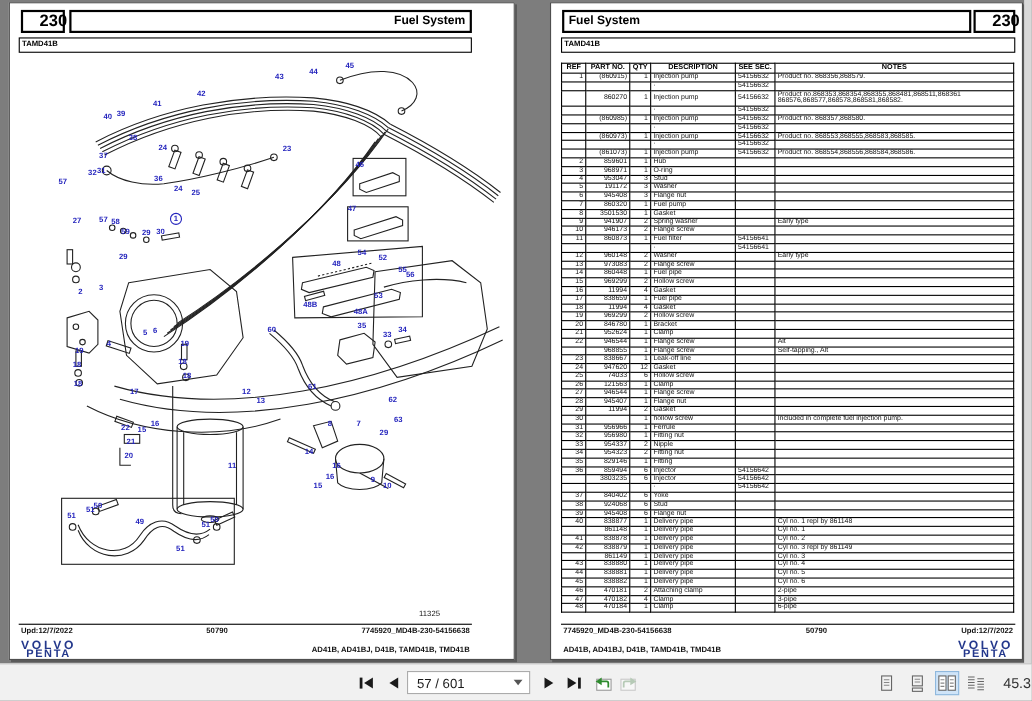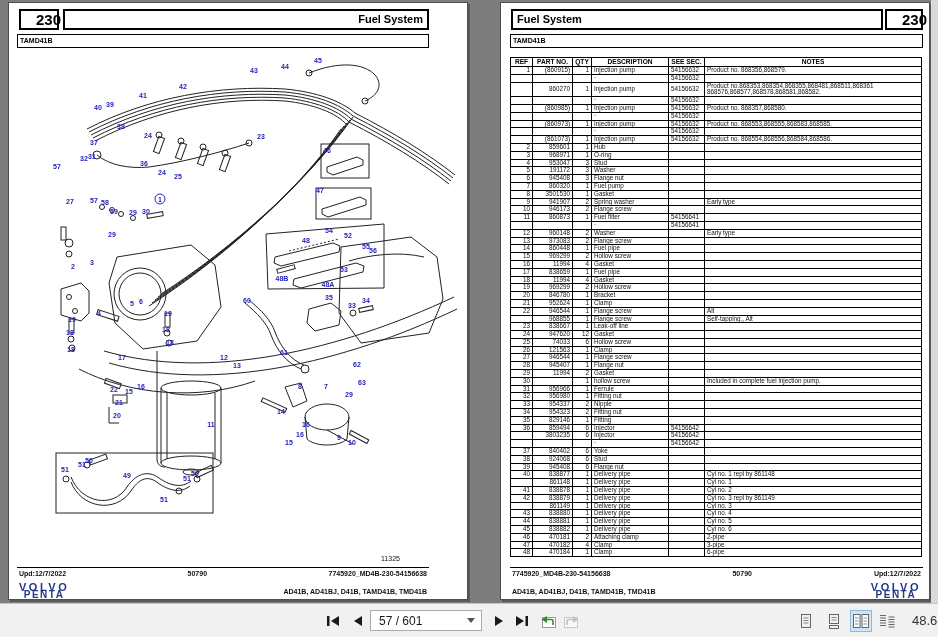--- a/index.html
+++ b/index.html
@@ -890,14 +890,14 @@
       <rect x="10" y="1.5" width="6.5" height="13" fill="#fff" stroke="#666"></rect>
       <path d="M3,5 h3.5 M3,8 h3.5 M3,11 h3.5 M11.5,5 h3.5 M11.5,8 h3.5 M11.5,11 h3.5" stroke="#888"></path>
     </svg>
   </div>
   <div class="viewbtn" style="left:876px;">
     <svg width="18" height="16" viewBox="0 0 18 16">
       <path d="M2,2.5 h6 M2,5 h6 M2,7.5 h6 M2,10 h6 M2,12.5 h6" stroke="#666"></path>
       <path d="M10.5,4 h6 M10.5,6.5 h6 M10.5,9 h6 M10.5,11.5 h6 M10.5,14 h6" stroke="#666"></path>
     </svg>
   </div>
-  <div id="zoom-level">48.6</div>
+  <div id="zoom-level">45.3</div>
 </div>
 
 </body></html>

